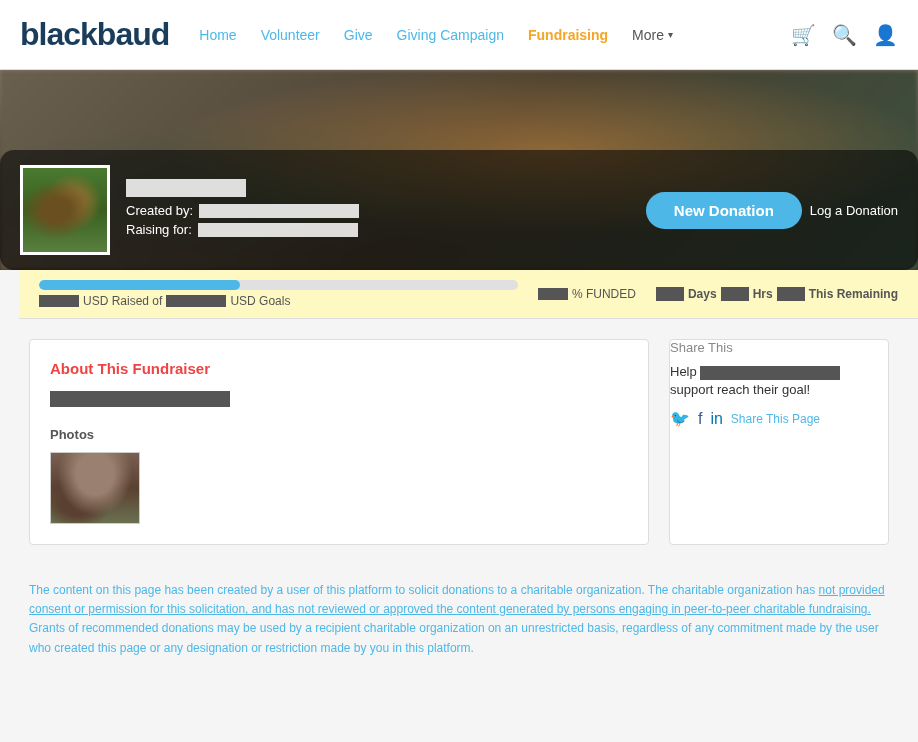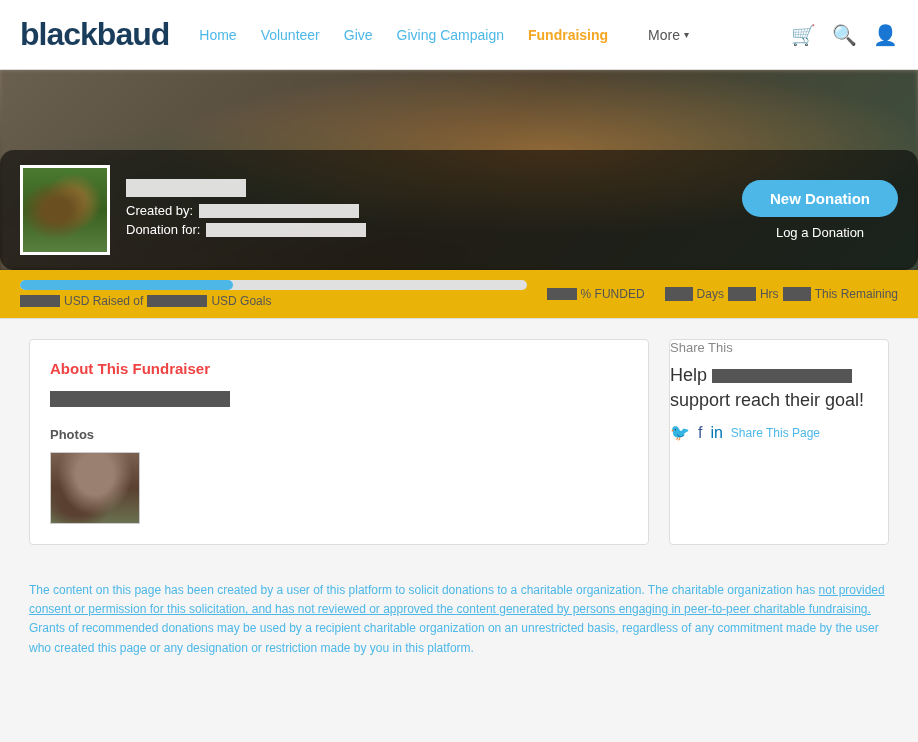--- a/index.html
+++ b/index.html
@@ -35,21 +35,20 @@
     .nav a.active {
       color: #f5a623;
       font-weight: bold;
     }
     .nav .more {
       color: #555;
       display: flex;
       align-items: center;
       gap: 4px;
       cursor: pointer;
-      margin-left: 16px;
     }
     .nav .more .chevron { font-size: 10px; }
     .header-icons {
       display: flex;
       align-items: center;
       gap: 16px;
       margin-left: 10px;
     }
     .header-icon {
       color: #f5a623;
@@ -122,21 +121,21 @@
       gap: 6px;
     }
     .hero-field-value {
       background: rgba(255,255,255,0.85);
       height: 14px;
       width: 160px;
       display: inline-block;
     }
     .hero-actions {
       display: flex;
-      flex-direction: column;
+      flex-direction: row;
       align-items: center;
       gap: 8px;
     }
     .btn-new-donation {
       background: #4db8e8;
       color: #fff;
       border: none;
       border-radius: 24px;
       padding: 10px 28px;
       font-size: 15px;
@@ -146,26 +145,27 @@
     }
     .log-donation {
       color: #fff;
       font-size: 13px;
       cursor: pointer;
       text-decoration: none;
     }
 
     
     .progress-section {
-      background: #eab308;
+      background: #fef9c3;
       padding: 10px 20px;
       border-bottom: 1px solid #ddd;
       display: flex;
       align-items: center;
       gap: 20px;
+      margin-left: 19px;
     }
     .progress-bar-wrap {
       flex: 1;
     }
     .progress-bar-track {
       height: 10px;
       background: #e0e0e0;
       border-radius: 5px;
       overflow: hidden;
       margin-bottom: 4px;
@@ -210,20 +210,21 @@
       width: 30px;
       display: inline-block;
     }
     .time-remaining {
       display: flex;
       align-items: center;
       gap: 4px;
       font-size: 12px;
       color: #555;
       white-space: nowrap;
+      font-weight: bold;
     }
     .time-box {
       background: #555;
       height: 14px;
       width: 28px;
       display: inline-block;
     }
 
     
     .main-content {
@@ -283,21 +284,21 @@
         linear-gradient(180deg, #7a6050 0%, #5a4030 50%, #6a7050 100%);
     }
 
     
     .share-title {
       font-size: 13px;
       color: #888;
       margin-bottom: 8px;
     }
     .share-text {
-      font-size: 18px;
+      font-size: 13px;
       color: #333;
       margin-bottom: 10px;
       line-height: 1.4;
     }
     .share-name-bar {
       background: #555;
       height: 14px;
       width: 140px;
       display: inline-block;
       vertical-align: middle;
@@ -369,21 +370,21 @@
     <div class="profile-pic">
       <div class="profile-pic-inner"></div>
     </div>
     <div class="hero-info">
       <div class="hero-name-bar"></div>
       <div class="hero-field">
         <span>Created by:</span>
         <span class="hero-field-value"></span>
       </div>
       <div class="hero-field">
-        <span>Donation for:</span>
+        <span>Raising for:</span>
         <span class="hero-field-value"></span>
       </div>
     </div>
     <div class="hero-actions">
       <button class="btn-new-donation">New Donation</button>
       <a href="#" class="log-donation">Log a Donation</a>
     </div>
   </div>
 </div>
 

